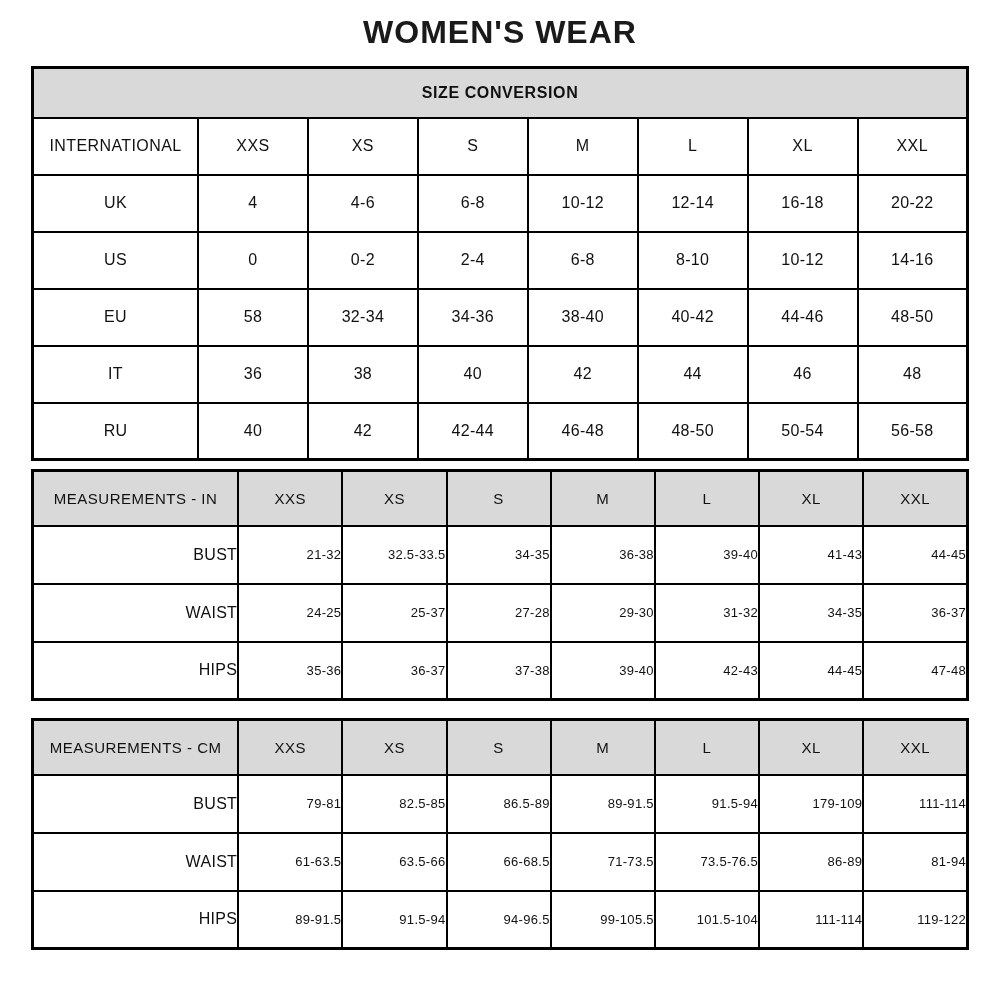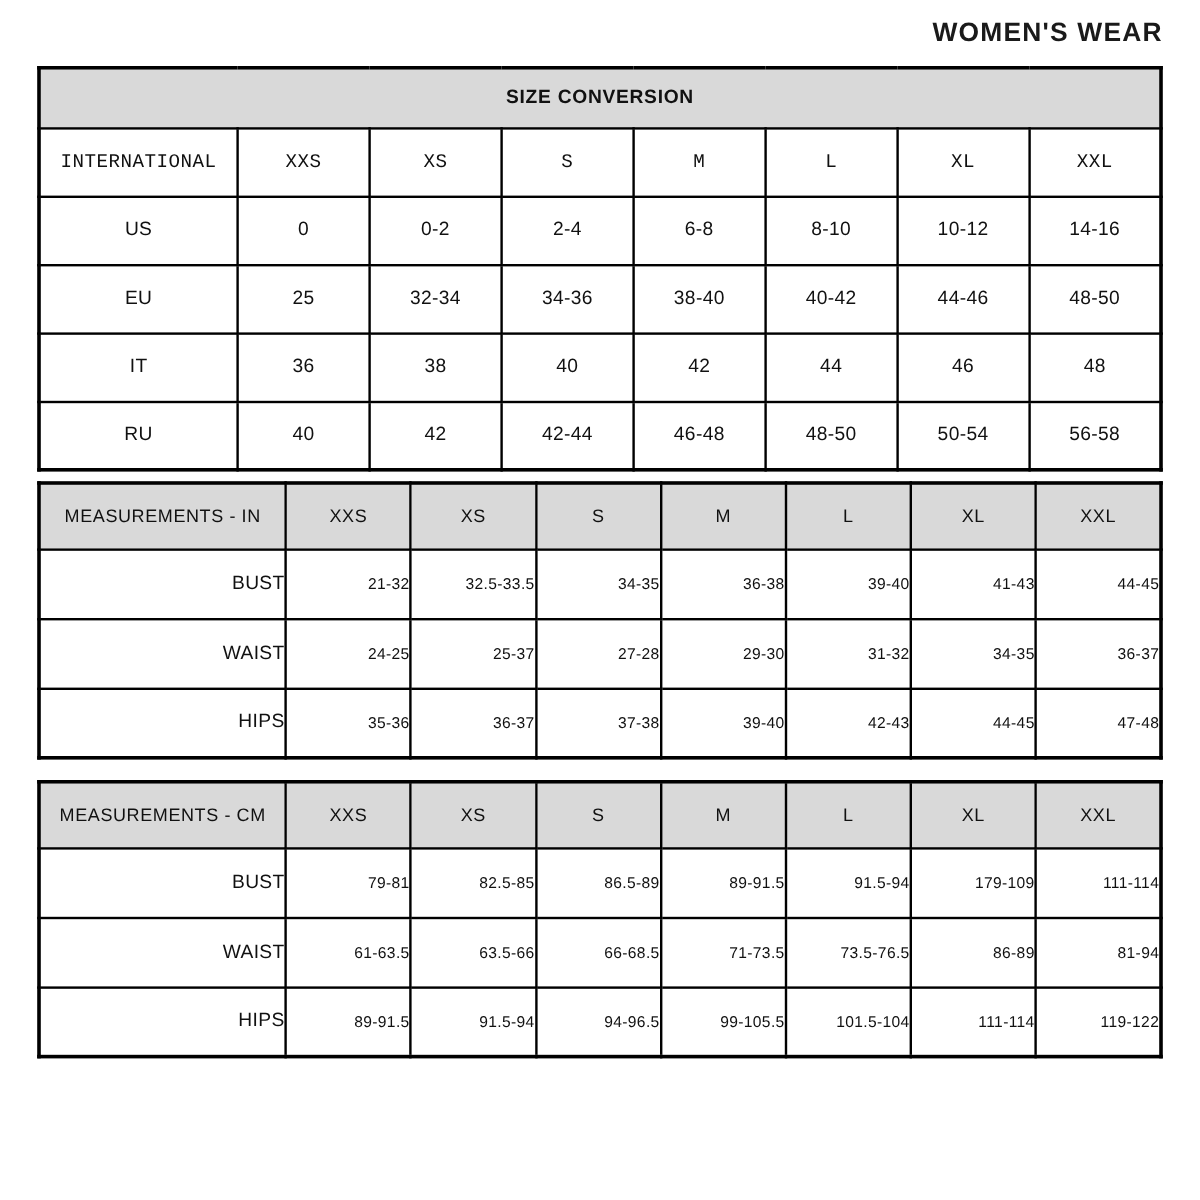--- a/index.html
+++ b/index.html
@@ -10,22 +10,22 @@
   }
   *{box-sizing:border-box;margin:0;padding:0;}
   html,body{background:var(--bg);}
   body{
     width:1000px;height:1000px;
     font-family:"Liberation Sans", sans-serif;
     color:var(--text);
   }
   .page{width:1000px;height:1000px;padding:14px 31px 12px 31px;}
   .title{
-    text-align:right;
-    font-size:22px;
+    text-align:center;
+    font-size:32px;
     font-weight:bold;
     letter-spacing:1px;
     color:#1a1a1a;
     margin-bottom:15px;
   }
   table{
     width:938px;
     border-collapse:collapse;
     table-layout:fixed;
     border:3px solid var(--border);
@@ -45,21 +45,20 @@
     font-size:16px;
     font-weight:bold;
     letter-spacing:0.6px;
   }
   .conv thead tr.col-head th{
     background:#ffffff;
     font-weight:normal;
     height:57px;
     font-size:16px;
     letter-spacing:0.4px;
-    font-family:Liberation Mono, monospace;
   }
   .conv tbody td{
     height:57px;
     font-size:16px;
     letter-spacing:0.3px;
     background:#ffffff;
   }
   
   .meas{margin-top:8px;}
   .meas thead th{
@@ -105,35 +104,45 @@
         <th>XXS</th>
         <th>XS</th>
         <th>S</th>
         <th>M</th>
         <th>L</th>
         <th>XL</th>
         <th>XXL</th>
       </tr>
     </thead>
     <tbody>
+  <tr>
+    <td class="lab">UK</td>
+    <td>4</td>
+    <td>4-6</td>
+    <td>6-8</td>
+    <td>10-12</td>
+    <td>12-14</td>
+    <td>16-18</td>
+    <td>20-22</td>
+  </tr>
 
   <tr>
     <td class="lab">US</td>
     <td>0</td>
     <td>0-2</td>
     <td>2-4</td>
     <td>6-8</td>
     <td>8-10</td>
     <td>10-12</td>
     <td>14-16</td>
   </tr>
 
   <tr>
     <td class="lab">EU</td>
-    <td>25</td>
+    <td>58</td>
     <td>32-34</td>
     <td>34-36</td>
     <td>38-40</td>
     <td>40-42</td>
     <td>44-46</td>
     <td>48-50</td>
   </tr>
 
   <tr>
     <td class="lab">IT</td>

